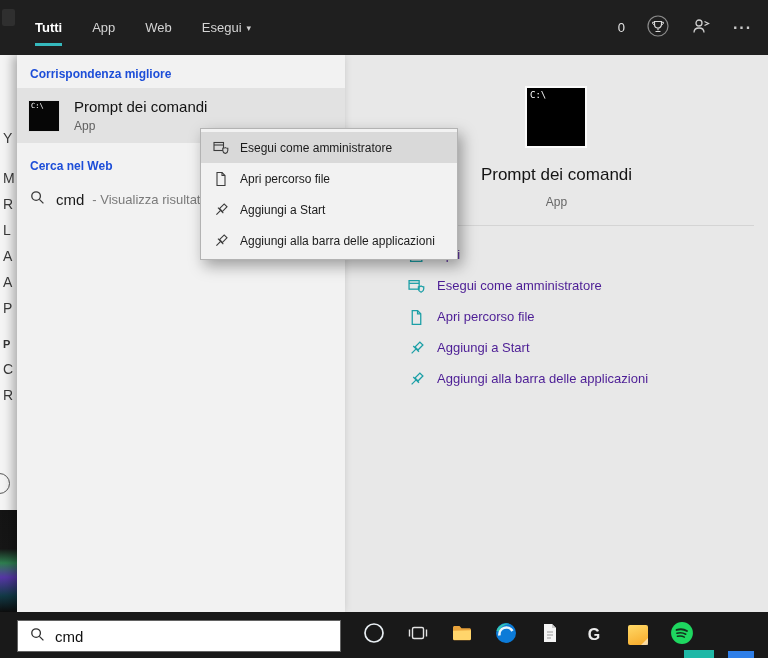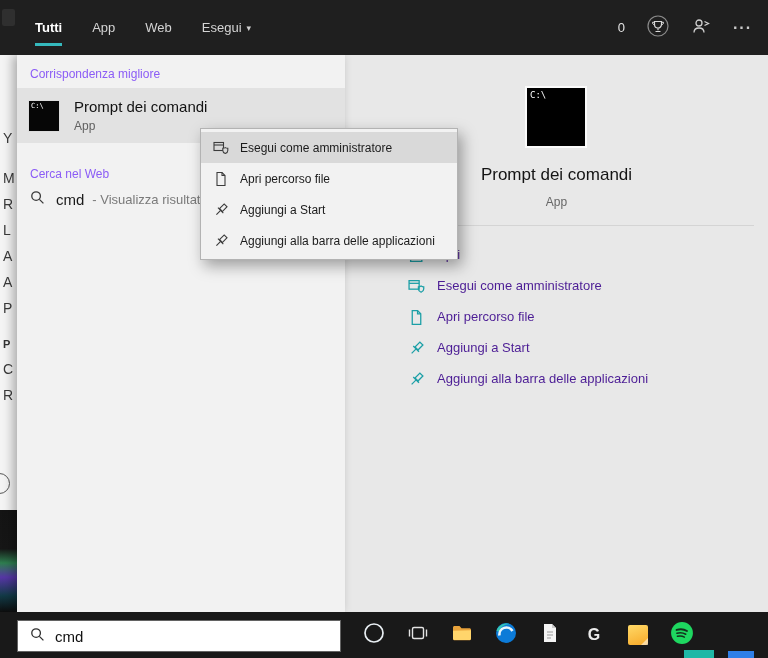--- a/index.html
+++ b/index.html
@@ -23,23 +23,23 @@
   .edge-strip { position:absolute; left:0; top:55px; width:17px; height:455px; background:#f4f4f4; overflow:hidden; z-index:1; }
   .edge-letter { position:absolute; left:3px; font-size:14px; color:#3a3a3a; }
   .edge-letter.small { font-size:11px; font-weight:bold; color:#333; }
   .edge-circle { position:absolute; left:-11px; top:418px; width:21px; height:21px; border:1.5px solid #555; border-radius:50%; }
   .desktop-strip { position:absolute; left:0; top:510px; width:17px; height:102px; z-index:1;
     background:linear-gradient(#141414 0%, #161616 38%, #2e7d4f 52%, #5636a5 66%, #123a46 84%, #0d0d0d 100%); }
 
   
   .left-panel { position:absolute; left:17px; top:55px; width:328px; height:557px; background:#f2f2f2;
     box-shadow:-4px 0 10px rgba(0,0,0,.30); z-index:5; }
-  .hdr { position:absolute; left:13px; font-size:12px; font-weight:normal; color:#8b5cf6; }
+  .hdr { position:absolute; left:13px; font-size:12px; font-weight:bold; color:#1d4ed8; }
   .hdr-best { top:12px; }
-  .hdr-web { top:112px; }
+  .hdr-web { top:104px; }
   .result-row { position:absolute; left:0; top:33px; width:328px; height:55px; background:#e2e2e2; display:flex; align-items:center; }
   .cmd-icon { width:32px; height:32px; background:#060606; border:1px solid #dcdcdc; margin-left:11px; position:relative; flex:none; }
   .cmd-icon .cl { position:absolute; left:2px; top:1px; font-family:"DejaVu Sans Mono",monospace; font-size:7px; color:#ffffff; }
   .result-text { margin-left:14px; }
   .result-title { font-size:15px; color:#121212; }
   .result-sub { font-size:12px; color:#616161; margin-top:4px; }
   .web-row { position:absolute; left:0; top:126px; width:328px; height:36px; display:flex; align-items:center; }
   .web-row .mag { margin-left:13px; flex:none; }
   .web-query { font-size:15px; color:#1a1a1a; margin-left:11px; }
   .web-hint { font-size:13px; color:#7a7a7a; margin-left:8px; white-space:nowrap; }

